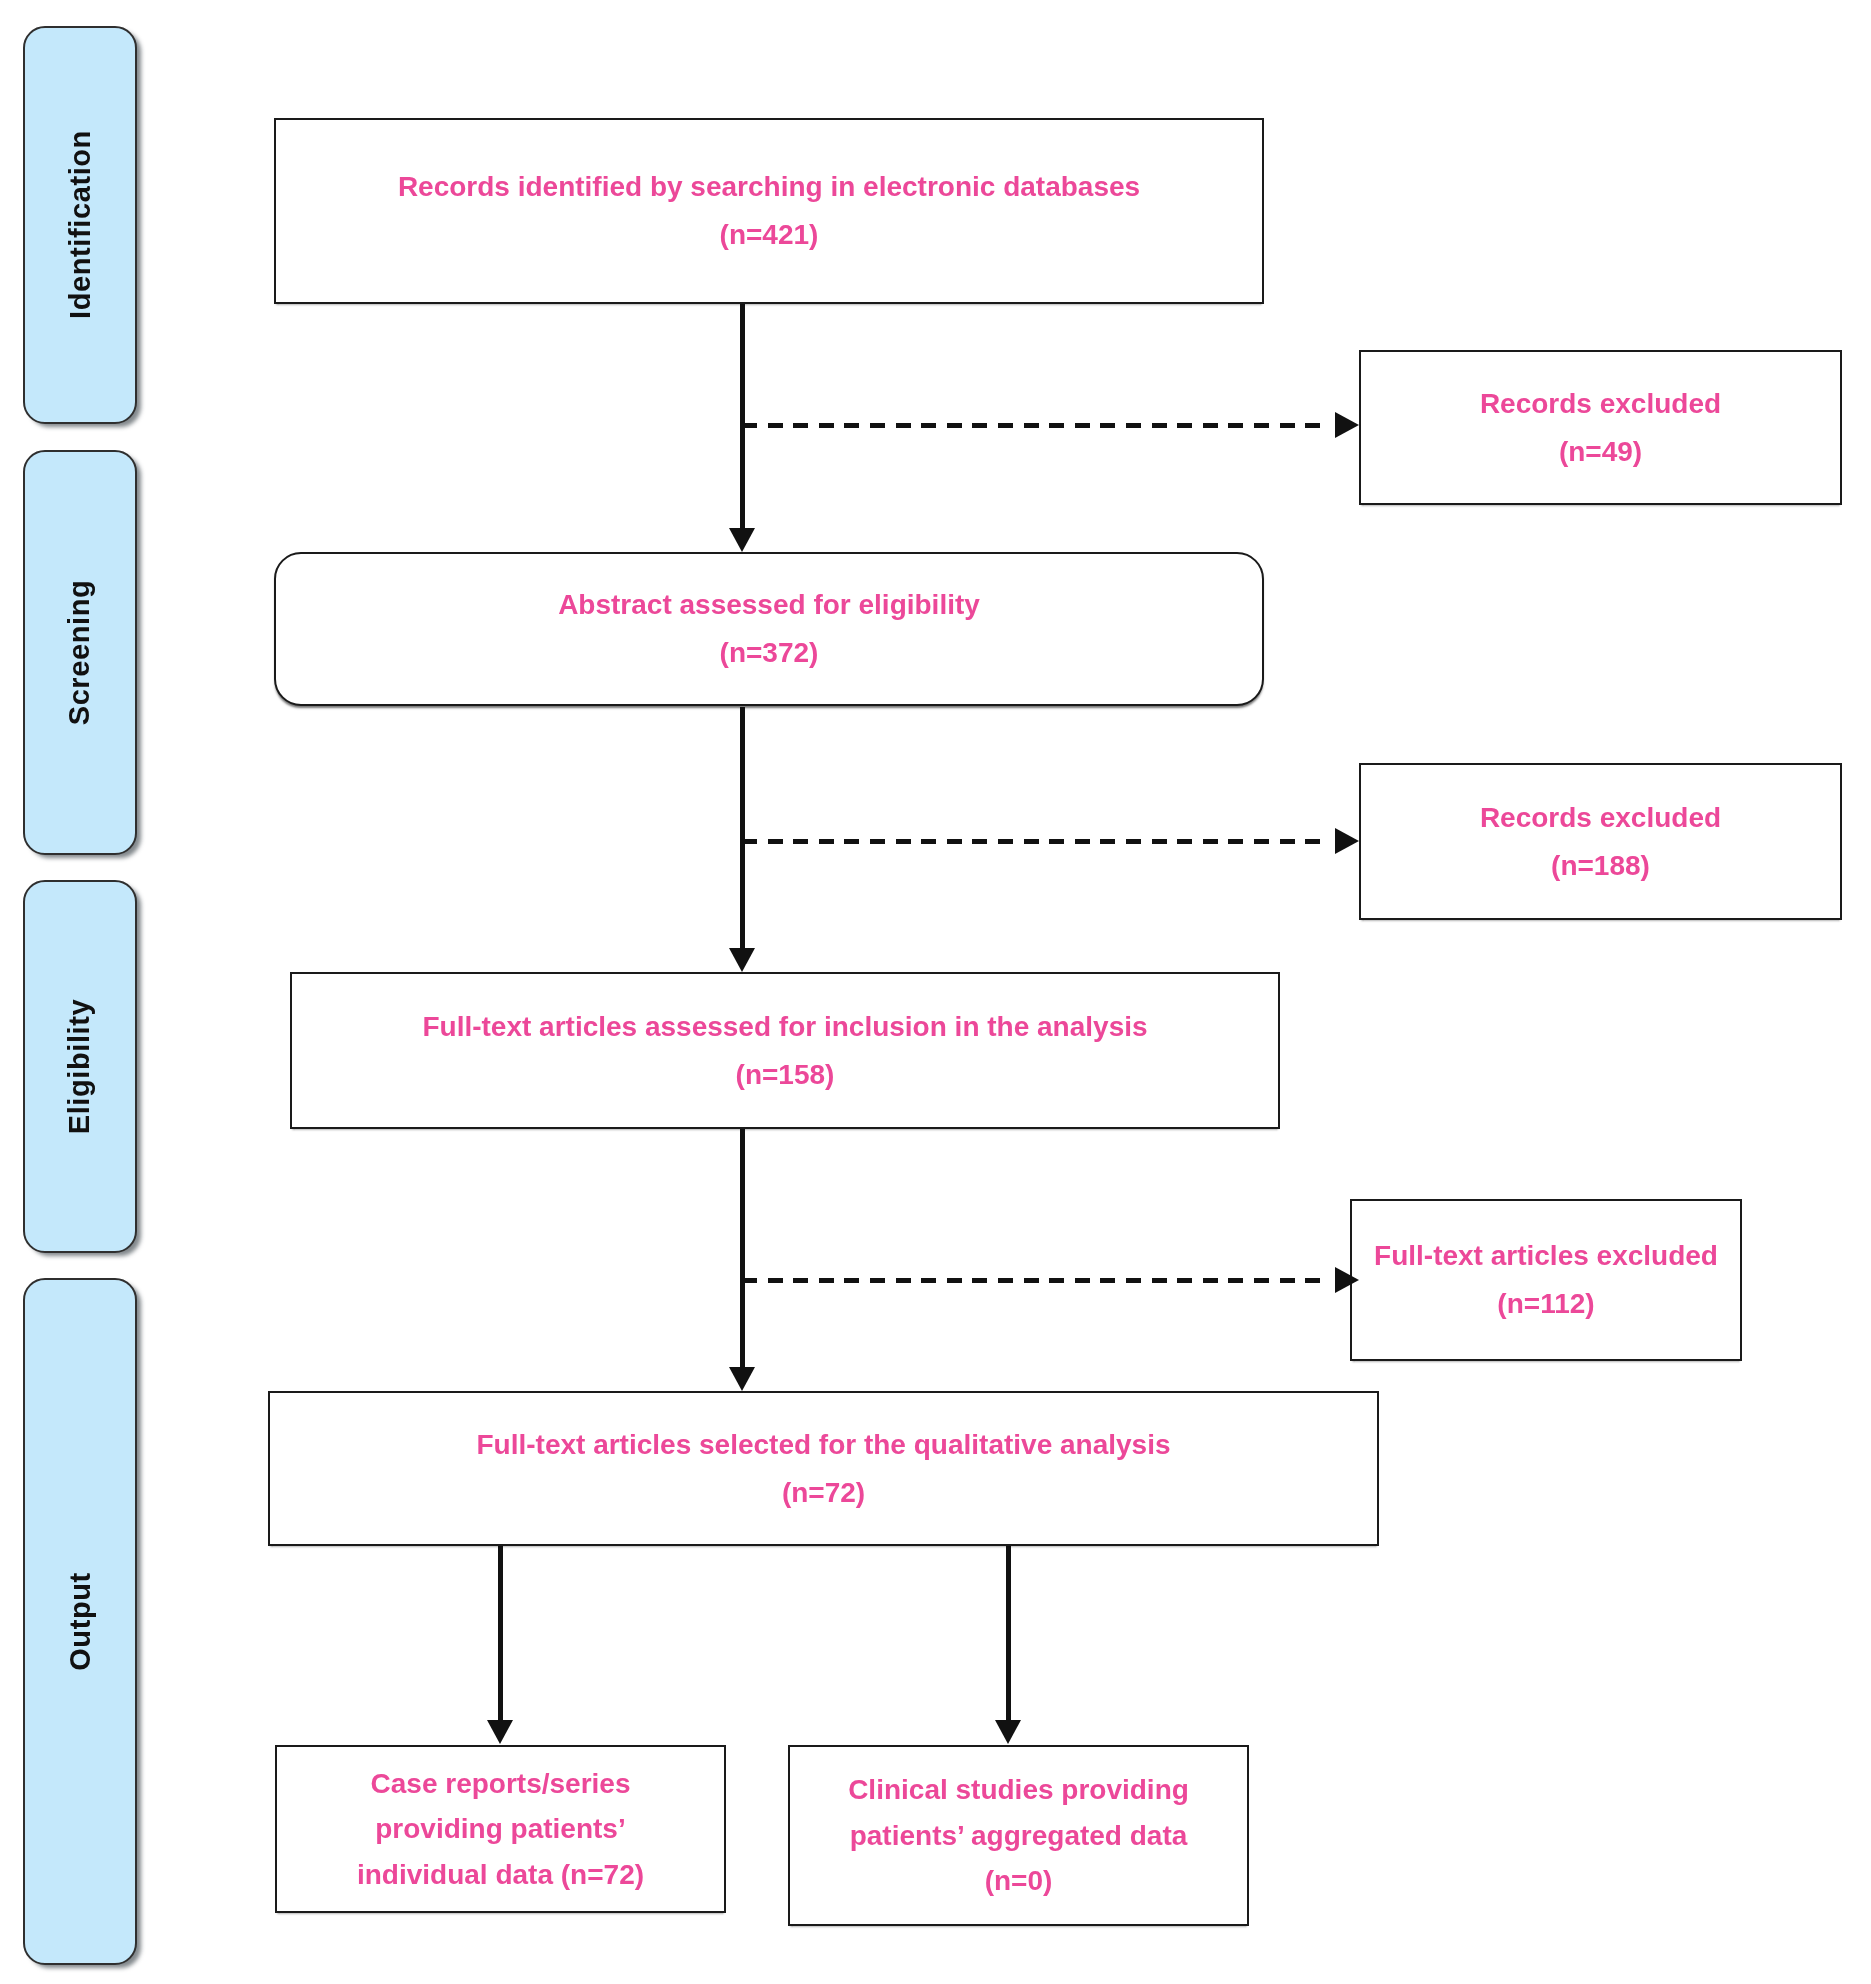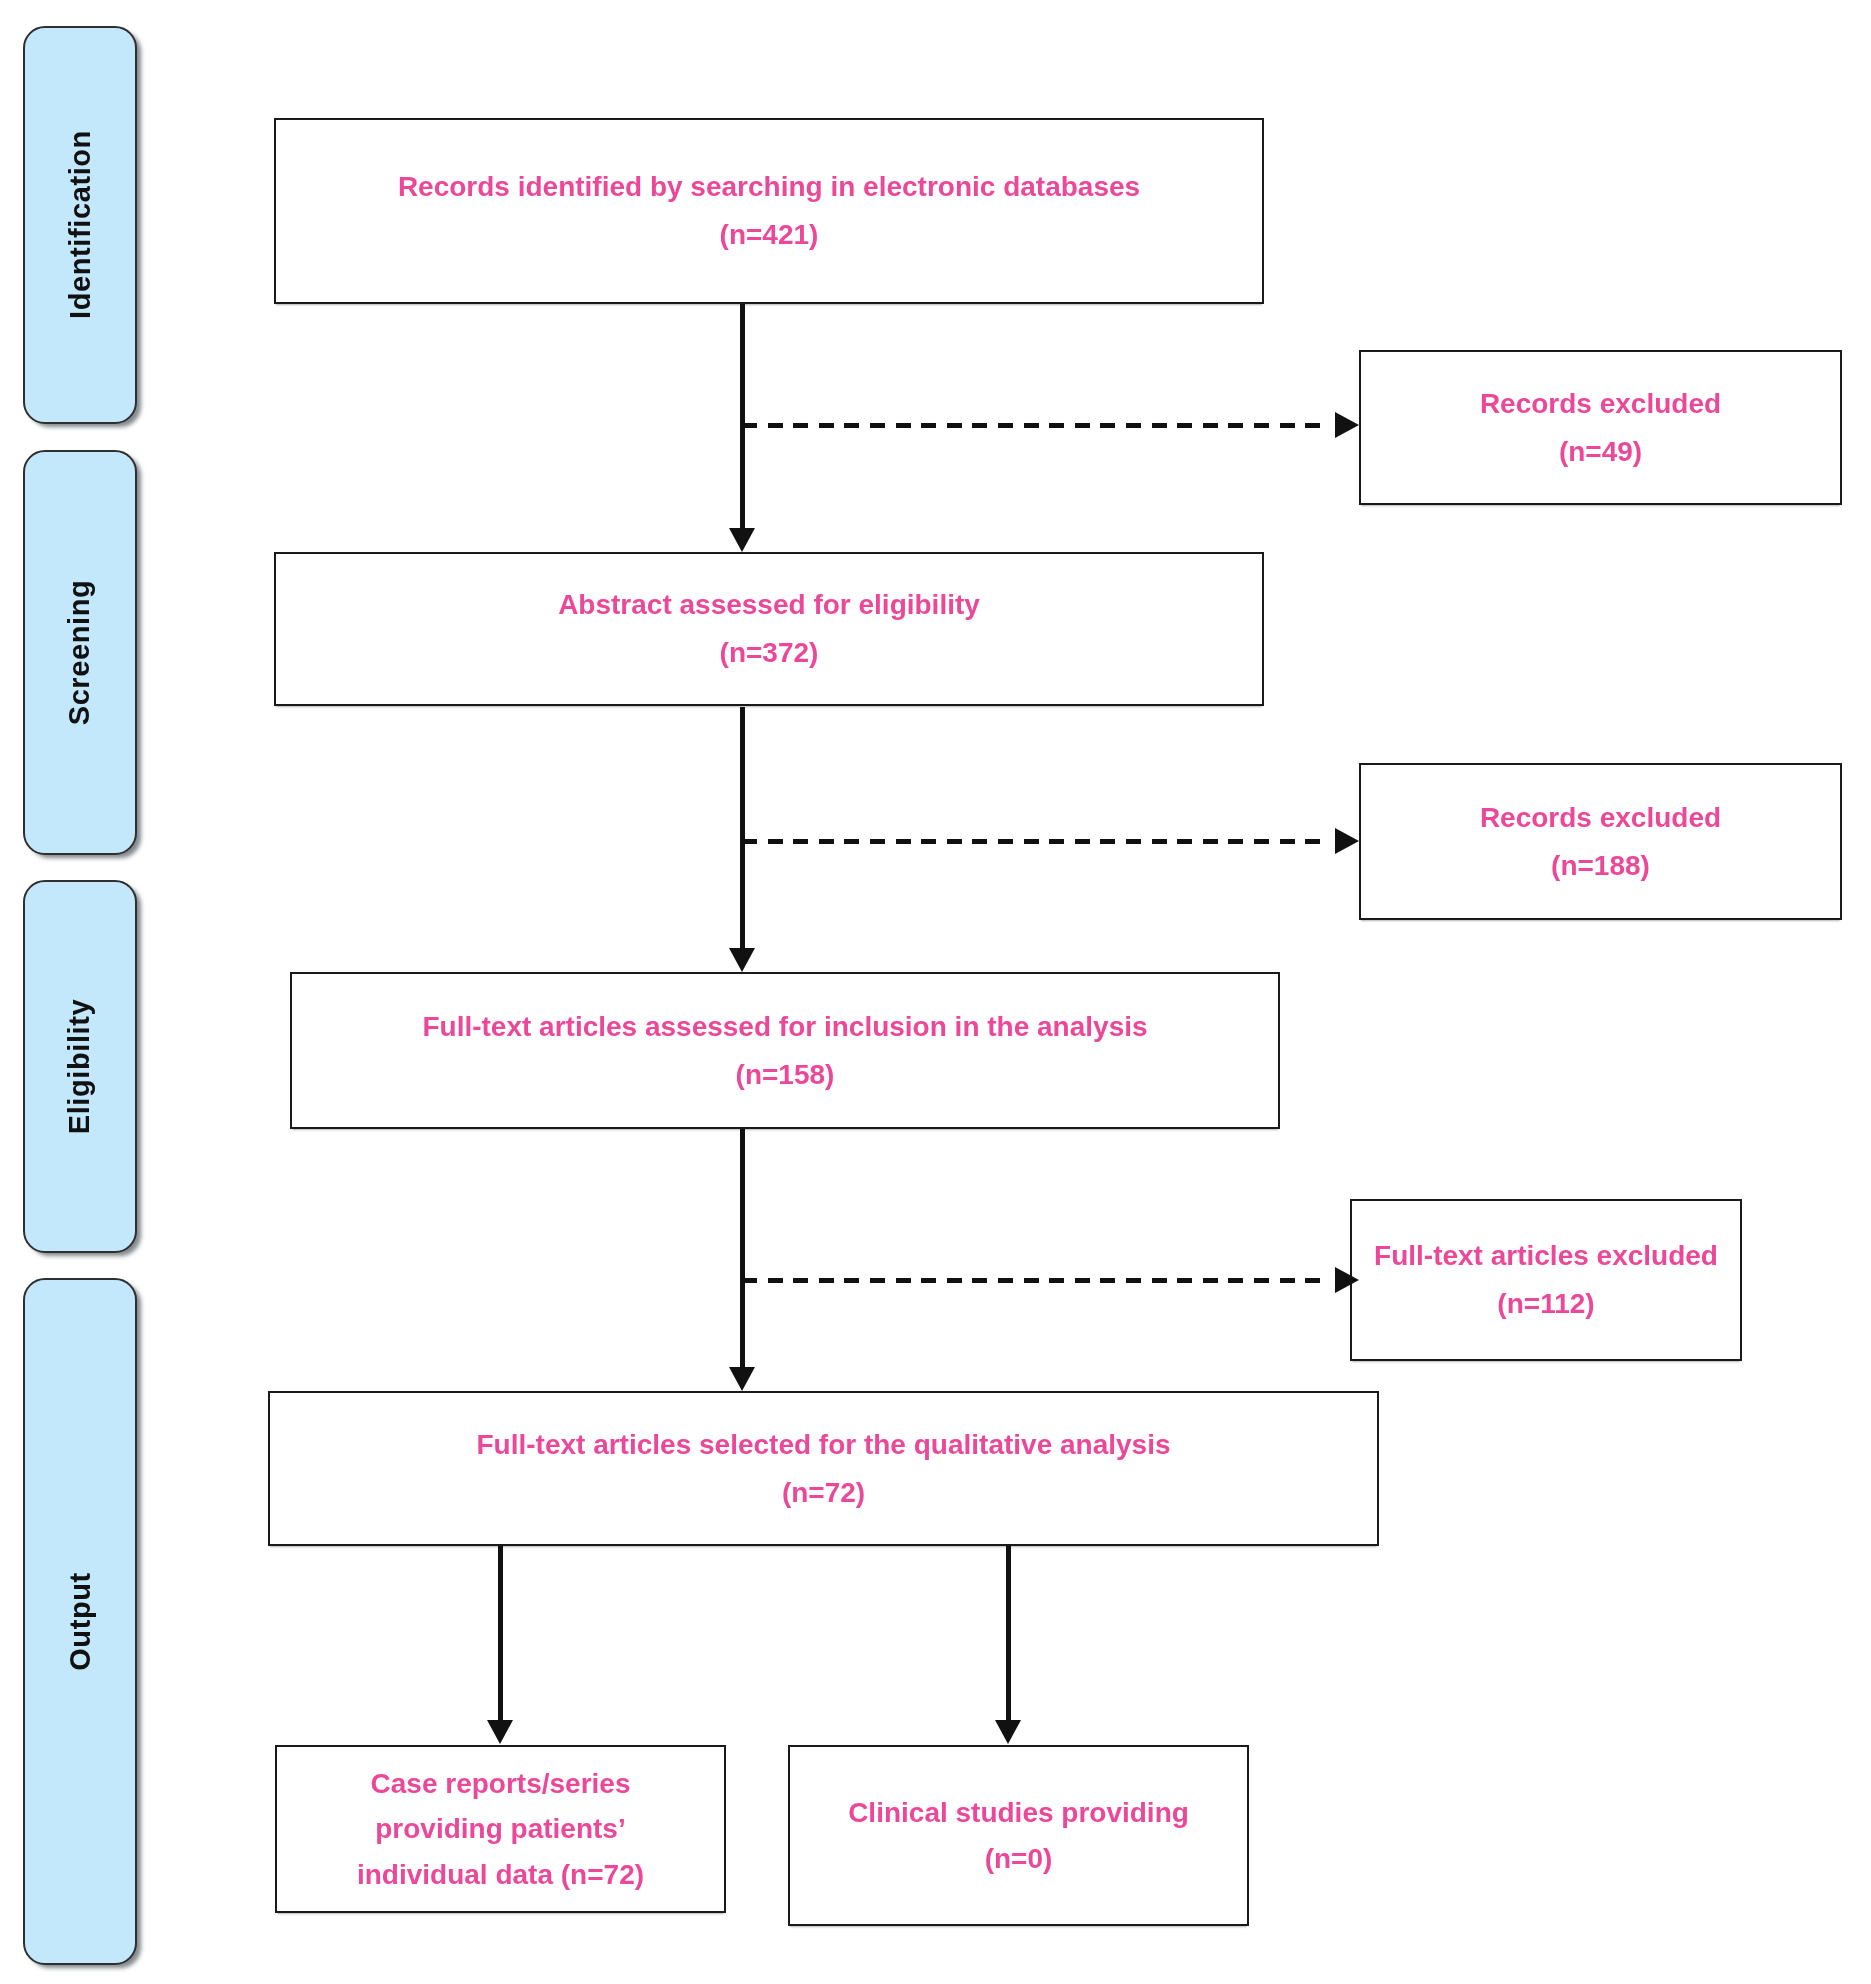--- a/index.html
+++ b/index.html
@@ -59,21 +59,21 @@
     text-align: center;
     font-weight: bold;
     font-size: 28px;
     line-height: 1.7;
     color: #ec4899;
     box-shadow: 0 2.9px 2.3px -1.7px rgba(0,0,0,0.55);
   }
   .fbox .bline { display: block; }
 
   #box-identified { left: 274px;  top: 118px;  width: 990px; height: 186px; }
-  #box-abstract   { left: 274px;  top: 552px;  width: 990px; height: 154px; }
+  #box-abstract   { left: 274px;  top: 552px;  width: 990px; height: 154px; border-radius: 27px; }
   #box-fulltext   { left: 290px;  top: 972px; width: 990px; height: 157px; }
   #box-selected   { left: 268px;  top: 1391px; width: 1111px; height: 155px; }
 
   #box-excluded-1 { left: 1359px; top: 350px;  width: 483px;  height: 155px; }
   #box-excluded-2 { left: 1359px; top: 763px; width: 483px;  height: 157px; }
   #box-excluded-3 { left: 1350px; top: 1199px; width: 392px;  height: 162px; }
 
   #box-case-reports    { left: 275px;  top: 1745px; width: 451px; height: 168px; line-height: 1.62; }
   #box-clinical-studies{ left: 788px; top: 1745px; width: 461px; height: 181px; line-height: 1.62; }
 
@@ -173,20 +173,21 @@
     <span class="bline">(n=112)</span>
   </div>
 
   <div class="fbox" id="box-case-reports">
     <span class="bline">Case reports/series</span>
     <span class="bline">providing patients’</span>
     <span class="bline">individual data (n=72)</span>
   </div>
   <div class="fbox" id="box-clinical-studies">
     <span class="bline">Clinical studies providing</span>
+    <span class="bline">patients’ aggregated data</span>
     <span class="bline">(n=0)</span>
   </div>
 
   <div class="vline" id="seg-1"></div>
   <div class="arrow-down" id="head-1"></div>
 
   <div class="vline" id="seg-2"></div>
   <div class="arrow-down" id="head-2"></div>
 
   <div class="vline" id="seg-3"></div>

